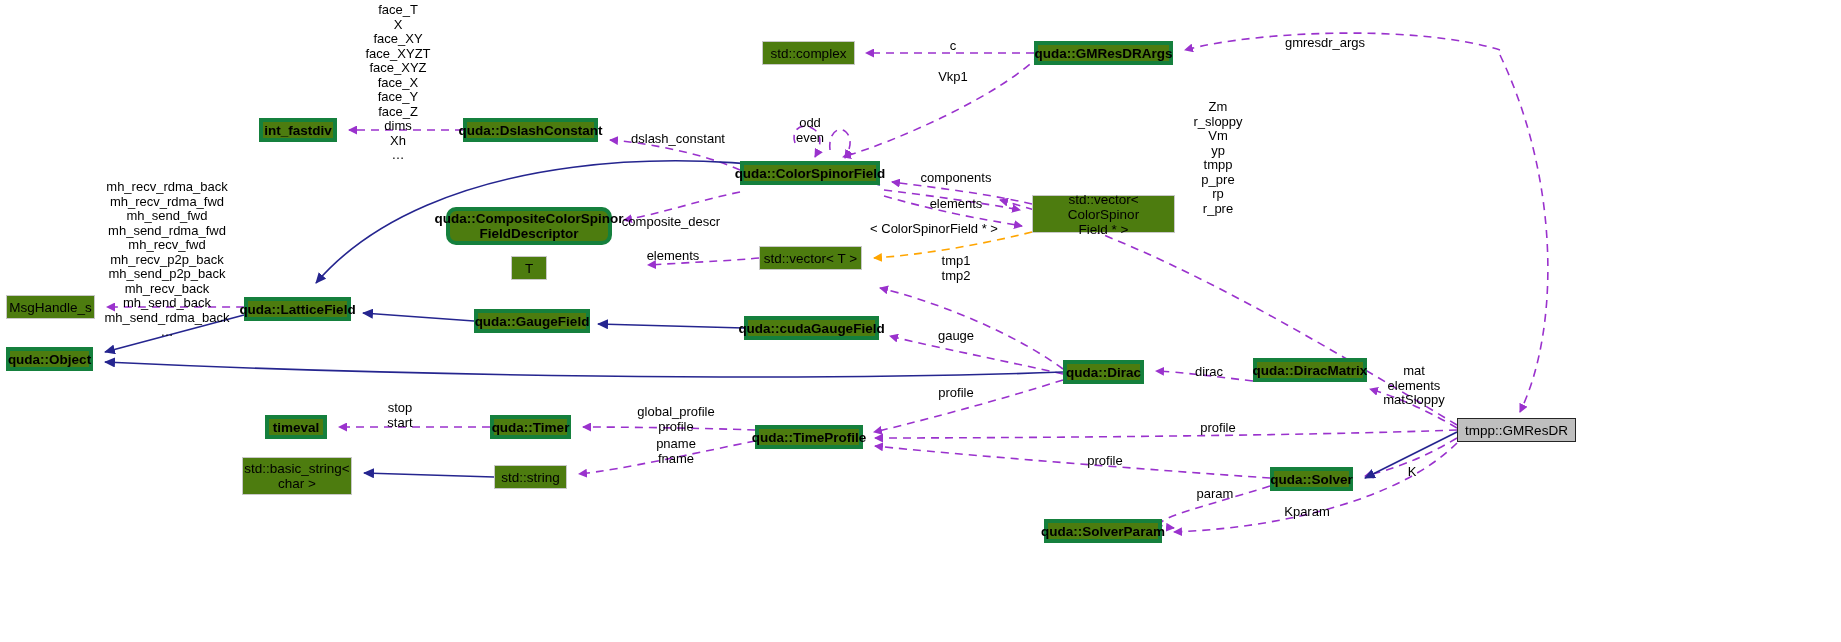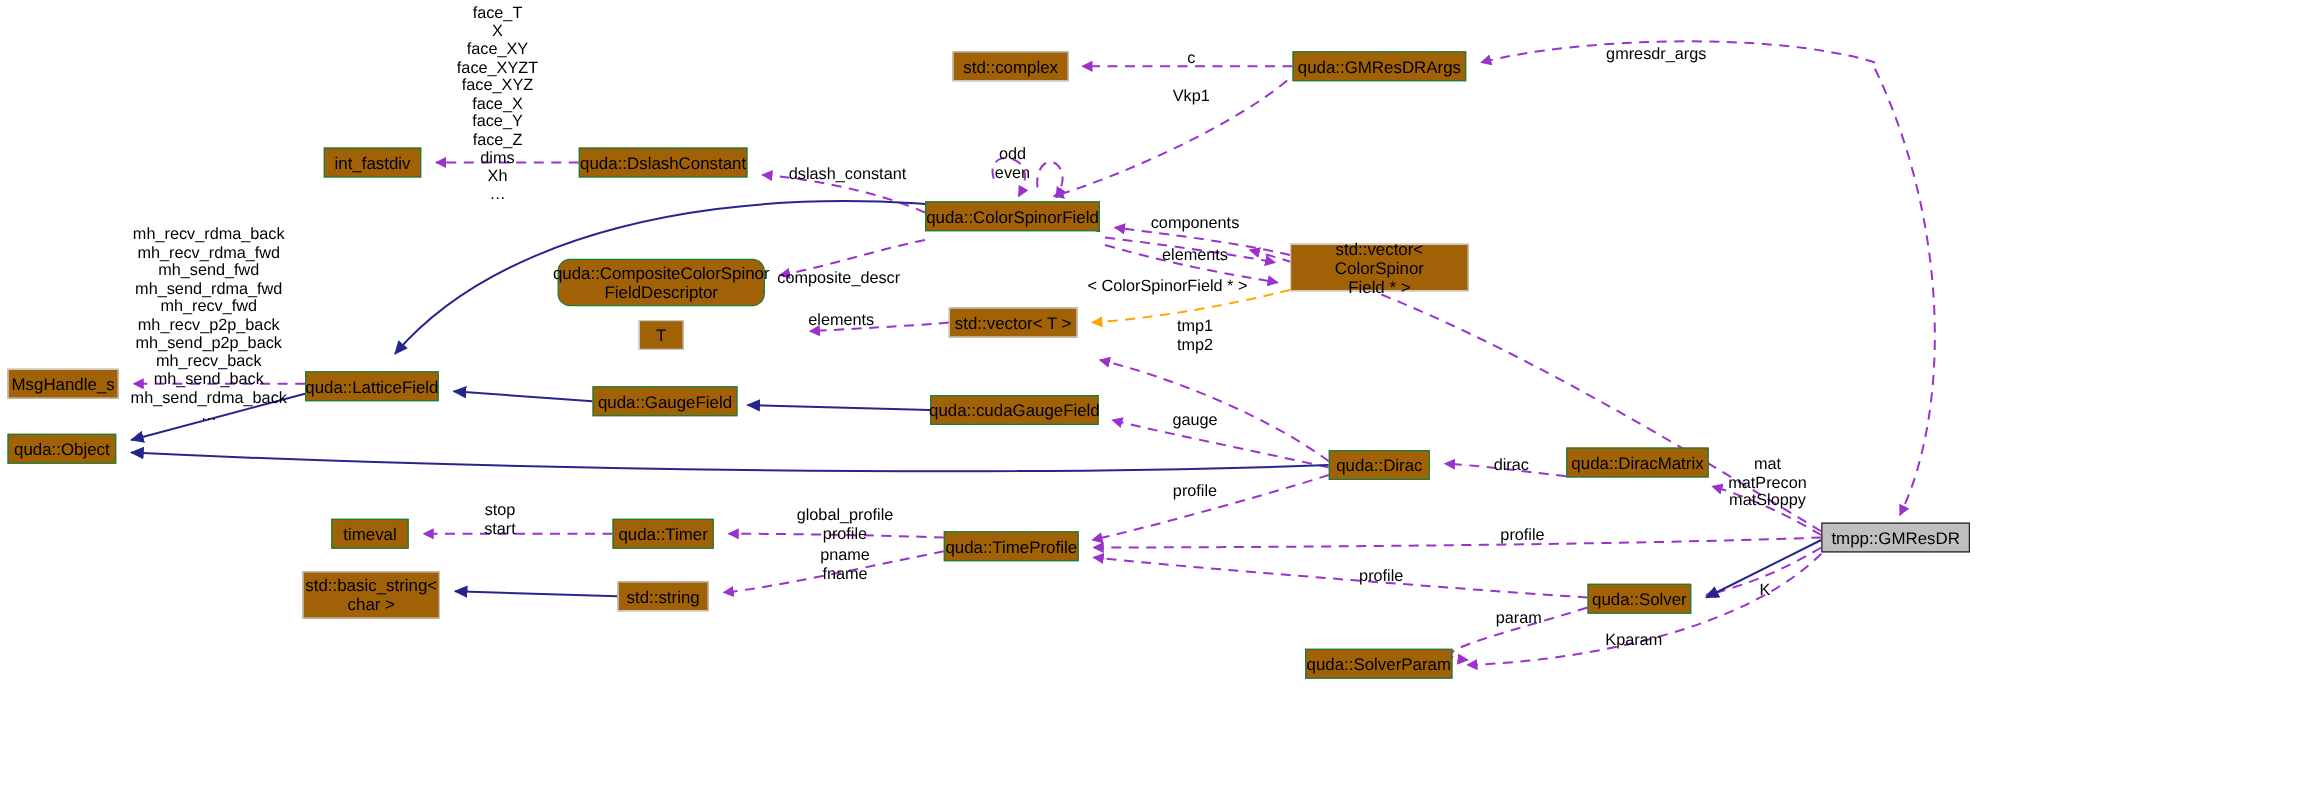--- a/index.html
+++ b/index.html
@@ -26,26 +26,27 @@
   .node {
     position: absolute;
     box-sizing: border-box;
     display: flex;
     align-items: center;
     justify-content: center;
     text-align: center;
     font-size: 13.5px;
     line-height: 15px;
     color: #000000;
-    background: #a16207;
+    background: #4d7c0f;
     white-space: pre-line;
     z-index: 5;
   }
   .node.solid {
-    border: 1px solid #15803d;
+    border: 4px solid #15803d;
+    font-weight: bold;
   }
   .node.light {
     border: 1px solid #c8c8c8;
   }
   .node.highlight {
     border: 1px solid #252525;
     background: #bfbfbf;
   }
   .edge-label {
     position: absolute;
@@ -157,20 +158,28 @@
 face_XYZ
 face_X
 face_Y
 face_Z
 dims
 Xh
 …</div>
   <div class="edge-label" style="left:953px;top:39px;">c</div>
   <div class="edge-label" style="left:1325px;top:36px;">gmresdr_args</div>
   <div class="edge-label" style="left:953px;top:70px;">Vkp1</div>
+  <div class="edge-label" style="left:1218px;top:100px;">Zm
+r_sloppy
+Vm
+yp
+tmpp
+p_pre
+rp
+r_pre</div>
   <div class="edge-label" style="left:810px;top:116px;">odd
 even</div>
   <div class="edge-label" style="left:678px;top:132px;">dslash_constant</div>
   <div class="edge-label" style="left:167px;top:180px;">mh_recv_rdma_back
 mh_recv_rdma_fwd
 mh_send_fwd
 mh_send_rdma_fwd
 mh_recv_fwd
 mh_recv_p2p_back
 mh_send_p2p_back
@@ -180,21 +189,21 @@
 …</div>
   <div class="edge-label" style="left:956px;top:171px;">components</div>
   <div class="edge-label" style="left:671px;top:215px;">composite_descr</div>
   <div class="edge-label" style="left:956px;top:197px;">elements</div>
   <div class="edge-label" style="left:934px;top:222px;">&lt; ColorSpinorField * &gt;</div>
   <div class="edge-label" style="left:673px;top:249px;">elements</div>
   <div class="edge-label" style="left:956px;top:254px;">tmp1
 tmp2</div>
   <div class="edge-label" style="left:956px;top:329px;">gauge</div>
   <div class="edge-label" style="left:1414px;top:364px;">mat
-matPrecon
+elements
 matSloppy</div>
   <div class="edge-label" style="left:1209px;top:365px;">dirac</div>
   <div class="edge-label" style="left:956px;top:386px;">profile</div>
   <div class="edge-label" style="left:400px;top:401px;">stop
 start</div>
   <div class="edge-label" style="left:676px;top:405px;">global_profile
 profile</div>
   <div class="edge-label" style="left:1218px;top:421px;">profile</div>
   <div class="edge-label" style="left:676px;top:437px;">pname
 fname</div>

